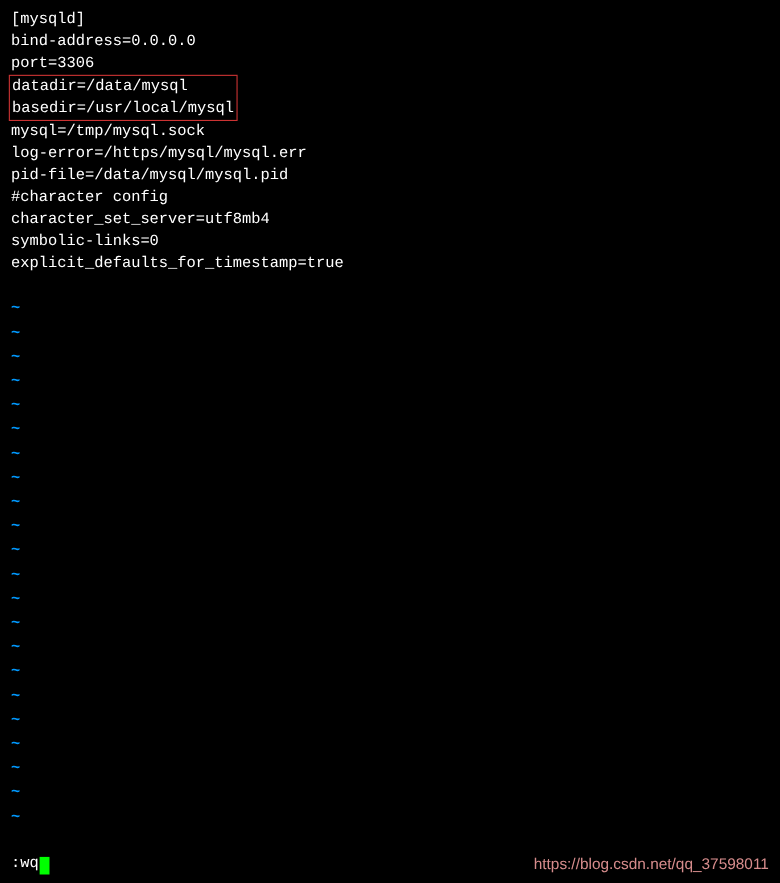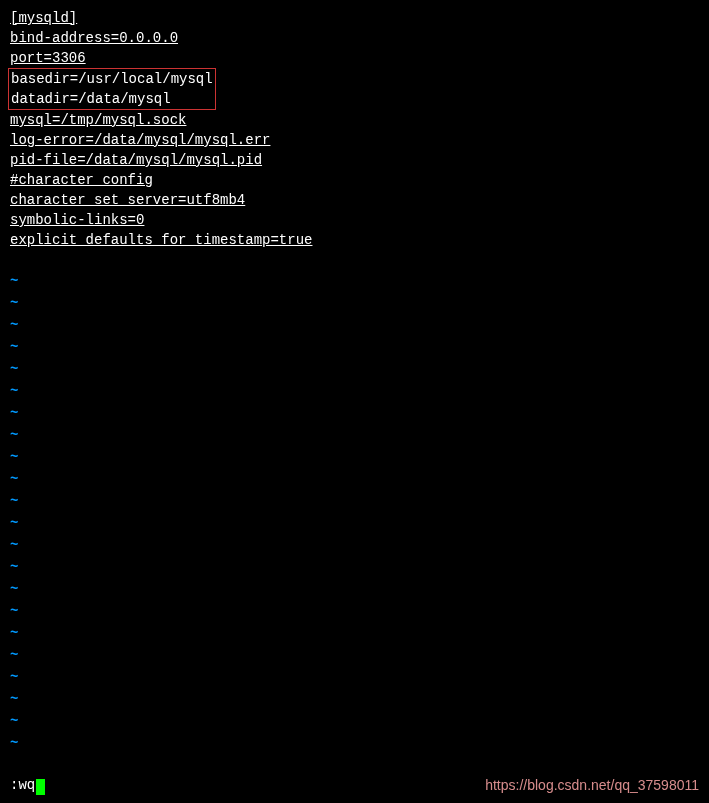--- a/index.html
+++ b/index.html
@@ -19,21 +19,20 @@
       padding: 8px 10px;
       line-height: 1.45;
     }
     .content-area {
       height: calc(100% - 20px);
       display: flex;
       flex-direction: column;
     }
     .config-lines {
       flex-shrink: 0;
-      text-decoration: underline;
     }
     .line {
       white-space: pre;
       height: 20px;
     }
     .highlighted-box {
       border: 1px solid #cc3333;
       display: inline-block;
       padding: 0 2px;
       margin-left: -2px;
@@ -78,25 +77,25 @@
   </style>
 </head>
 <body>
 
 <div class="content-area">
   <div class="config-lines">
     <div class="line">[mysqld]</div>
     <div class="line">bind-address=0.0.0.0</div>
     <div class="line">port=3306</div>
     <div class="highlighted-box">
+      <div class="line">datadir=/data/mysql</div>
       <div class="line">basedir=/usr/local/mysql</div>
-      <div class="line">datadir=/data/mysql</div>
     </div>
     <div class="line">mysql=/tmp/mysql.sock</div>
-    <div class="line">log-error=/data/mysql/mysql.err</div>
+    <div class="line">log-error=/https/mysql/mysql.err</div>
     <div class="line">pid-file=/data/mysql/mysql.pid</div>
     <div class="line">#character config</div>
     <div class="line">character_set_server=utf8mb4</div>
     <div class="line">symbolic-links=0</div>
     <div class="line">explicit_defaults_for_timestamp=true</div>
     <div class="line"></div>
   </div>
   <div class="tilde-lines">
   <div class="tilde">~</div>
       <div class="tilde">~</div>

